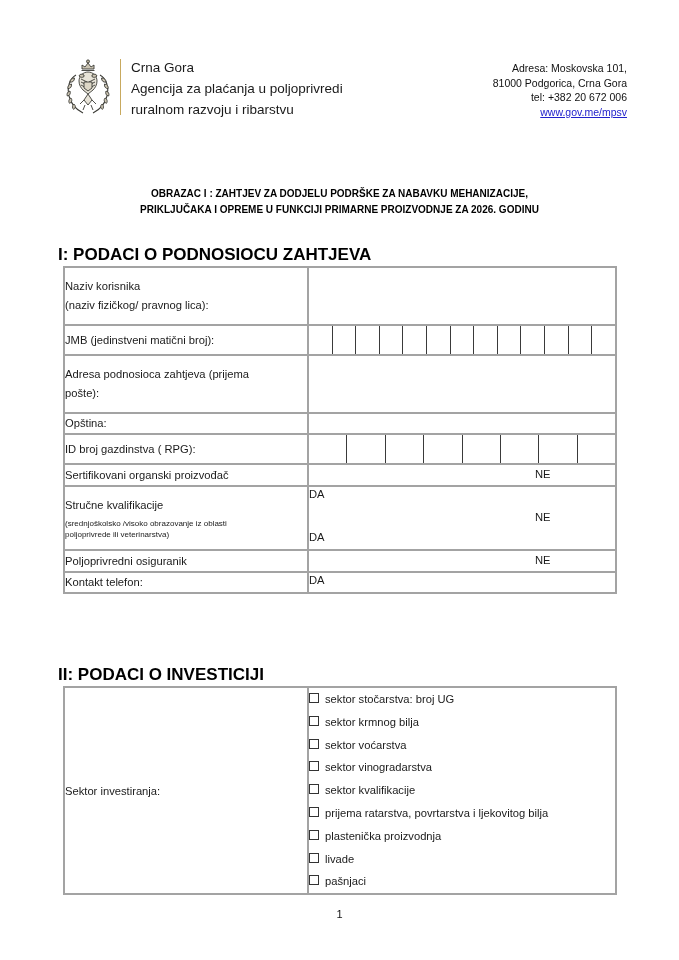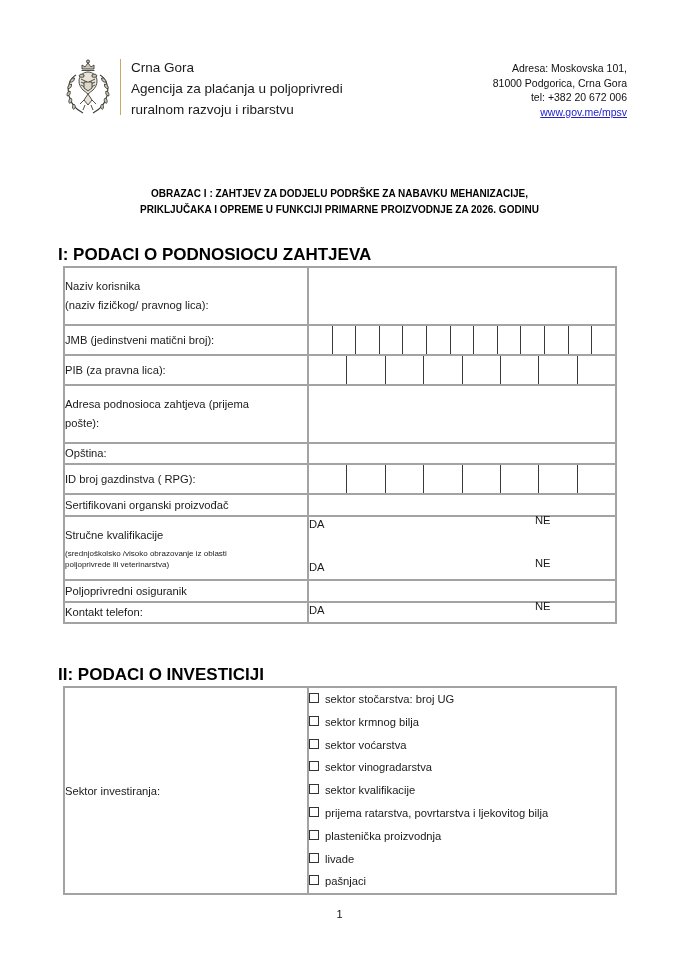--- a/index.html
+++ b/index.html
@@ -137,21 +137,21 @@
     padding: 7px 0 7px 10px;
     position: relative;
     height: 20px;
   }
   .yesno-inner {
     display: block;
     position: relative;
     height: 15px;
   }
   .da { position: absolute; left: 0; top: 0; margin-top: 20px; }
-  .ne { position: absolute; left: 226px; top: 0; margin-top: 16px; }
+  .ne { position: absolute; left: 226px; top: 0; }
 
   
   td.boxes { padding: 0; }
   .boxrow {
     display: flex;
     width: 100%;
     height: 100%;
   }
   .boxrow .cell {
     flex: 1 1 0;
@@ -290,35 +290,20 @@
               <div class="cell"></div>
               <div class="cell"></div>
               <div class="cell"></div>
               <div class="cell"></div>
               <div class="cell"></div>
               <div class="cell"></div>
             </div>
         </td>
       </tr>
 
-      <tr>
-        <td class="label">PIB (za pravna lica):</td>
-        <td class="boxes">
-          <div class="boxrow" id="pib-row">
-              <div class="cell"></div>
-              <div class="cell"></div>
-              <div class="cell"></div>
-              <div class="cell"></div>
-              <div class="cell"></div>
-              <div class="cell"></div>
-              <div class="cell"></div>
-              <div class="cell"></div>
-            </div>
-        </td>
-      </tr>
 
       <tr>
         <td class="label tall">
           <div>Adresa podnosioca zahtjeva (prijema</div>
           <div>pošte):</div>
         </td>
         <td class="blank"></td>
       </tr>
 
       <tr>

